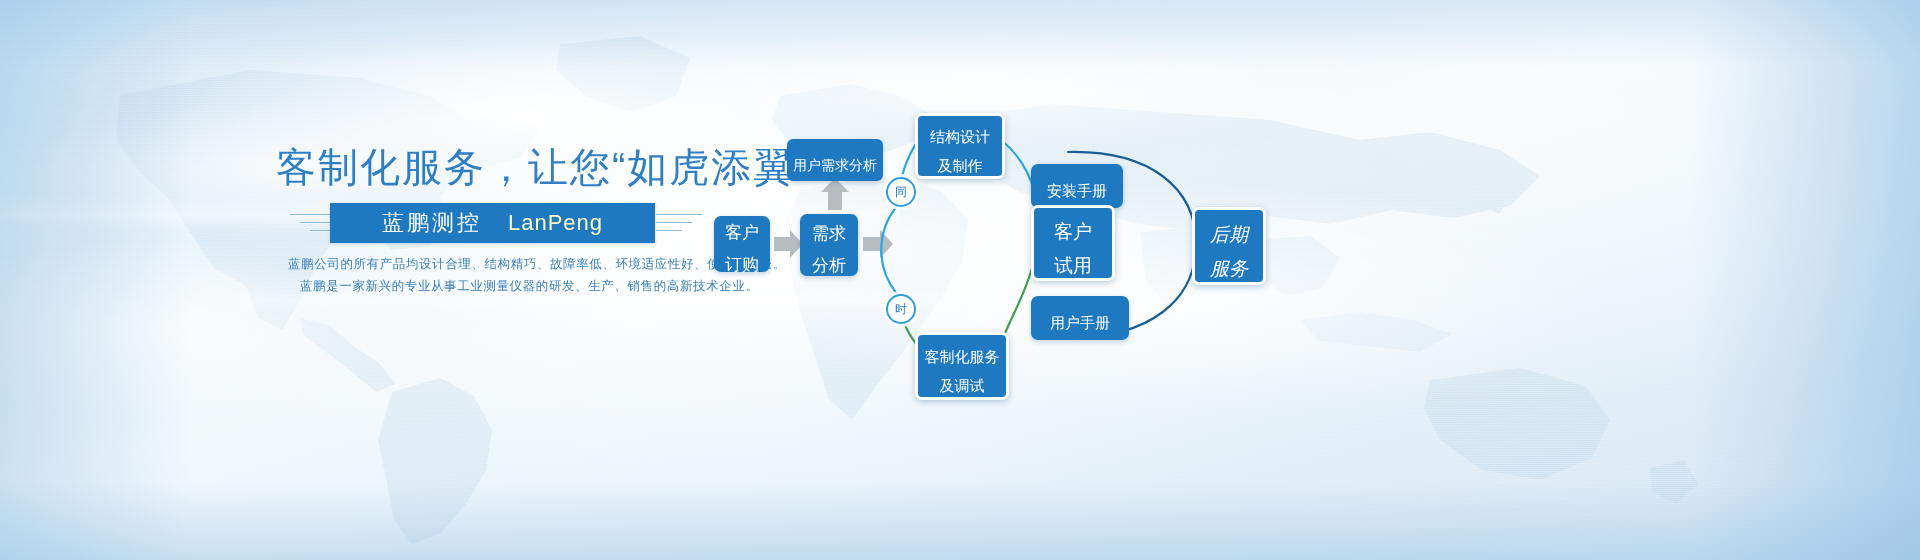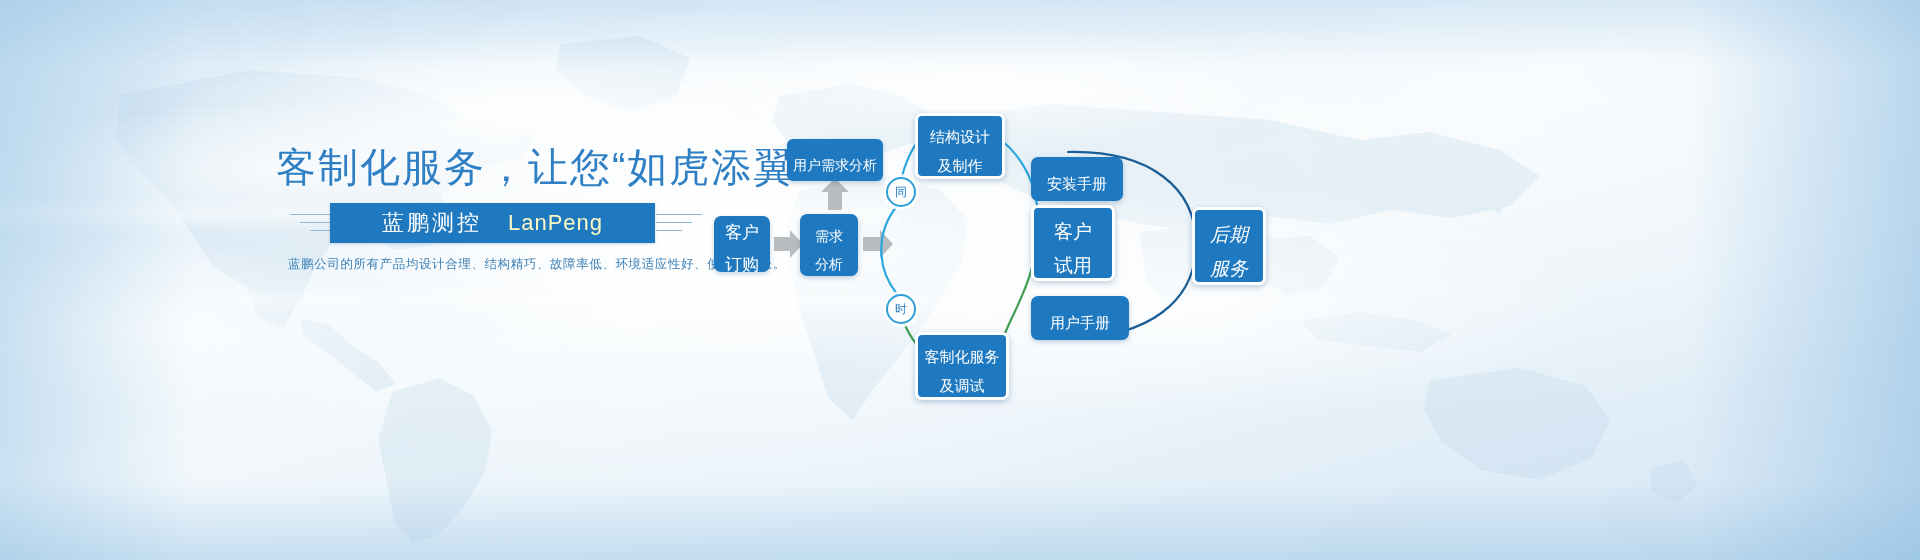--- a/index.html
+++ b/index.html
@@ -62,24 +62,24 @@
     position:absolute;z-index:8;background:#1f79c0;color:#fff;
     display:flex;align-items:center;justify-content:center;text-align:center;
     border-radius:7px;line-height:1.22;
     box-shadow:0 2px 5px rgba(25,85,140,.25);
   }
   .box.ring{border:3px solid #ffffff;box-shadow:0 2px 6px rgba(25,85,140,.30);}
   .box .t{display:block;margin-top:11px;}
 
   #b-user-need{left:787px;top:139px;width:96px;height:42px;font-size:14px;border-radius:6px;text-align:center;}
   #b-order   {left:714px;top:216px;width:56px;height:56px;font-size:17px;}
-  #b-analyze {left:800px;top:214px;width:58px;height:62px;font-size:14px;}
+  #b-analyze {left:800px;top:214px;width:58px;height:62px;font-size:17px;}
   #b-struct  {left:915px;top:113px;width:84px;height:60px;font-size:15px;}
   #b-soft    {left:915px;top:332px;width:88px;height:62px;font-size:15px;}
-  #b-install {left:1031px;top:157px;width:92px;height:44px;font-size:15px;}
+  #b-install {left:1031px;top:164px;width:92px;height:44px;font-size:15px;}
   #b-trial   {left:1031px;top:205px;width:78px;height:70px;font-size:19px;}
   #b-manual  {left:1031px;top:296px;width:98px;height:44px;font-size:15px;}
   #b-after   {left:1192px;top:207px;width:68px;height:72px;font-size:19px;font-style:italic;}
 
   
   .node{
     position:absolute;z-index:9;width:26px;height:26px;border-radius:50%;
     background:#ffffff;border:2px solid #2e9ed6;color:#1f79c0;
     display:flex;align-items:center;justify-content:center;font-size:12px;
     box-shadow:0 0 0 3px rgba(255,255,255,.85);
@@ -165,20 +165,21 @@
   <div class="barline r1"></div>
   <div class="barline r2"></div>
   <div class="barline r3"></div>
 
   <div class="layer" id="brandbar">
     <span class="cn">蓝鹏测控</span>
     <span class="en">LanPeng</span>
   </div>
 
   <div class="layer" id="desc1">蓝鹏公司的所有产品均设计合理、结构精巧、故障率低、环境适应性好、使用寿命长。</div>
+  <div class="layer" id="desc2">蓝鹏是一家新兴的专业从事工业测量仪器的研发、生产、销售的高新技术企业。</div>
 
   <svg id="flowsvg" viewBox="0 0 1920 560">
 
     <path d="M774,237 L790,237 L790,230 L803,244 L790,258 L790,251 L774,251 Z" fill="#b7bcc0"></path>
 
     <path d="M863,237 L880,237 L880,230 L893,244 L880,258 L880,251 L863,251 Z" fill="#b7bcc0"></path>
 
     <path d="M828,210 L828,192 L821,192 L835,178 L849,192 L842,192 L842,210 Z" fill="#b7bcc0"></path>
 
     <path d="M900,184 C906,158 916,142 924,134" stroke="#2aa6e0" stroke-width="2.2" fill="none" stroke-linecap="round"></path>

